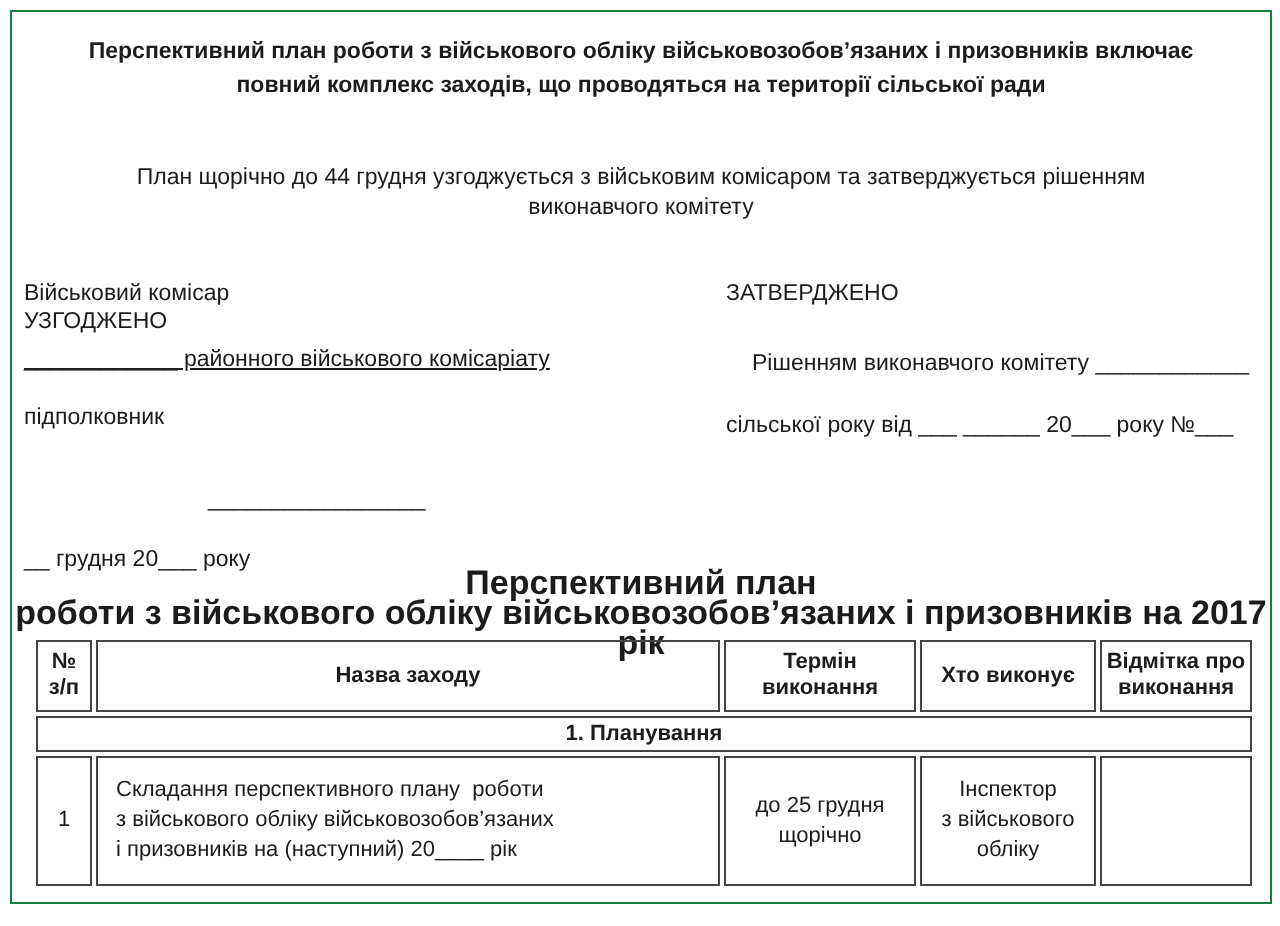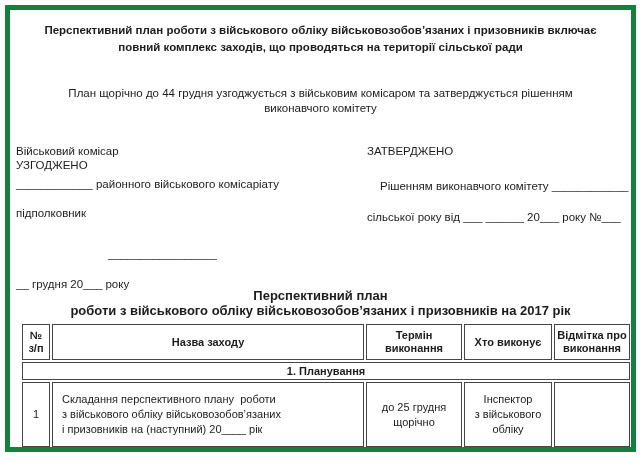--- a/index.html
+++ b/index.html
@@ -14,21 +14,21 @@
     font-family: "Liberation Sans", "DejaVu Sans", sans-serif;
     color: #1c1c1c;
     overflow: hidden;
   }
   .sheet {
     position: absolute;
     left: 5px;
     top: 5px;
     width: 631px;
     height: 447px;
-    border: 5px solid #15803d;
+    border: 1px solid #15803d;
     box-sizing: border-box;
     background: #ffffff;
     padding-left: 28px;
   }
   .doc-title {
     position: absolute;
     top: 12px;
     left: 22px;
     right: 22px;
     text-align: center;
@@ -56,35 +56,35 @@
     line-height: 14px;
   }
   .sign-right {
     position: absolute;
     top: 134px;
     left: 357px;
     width: 270px;
     font-size: 11.5px;
     line-height: 14px;
   }
-  .sign-left .gap-sm { margin-top: 5px; }
+  .sign-left .gap-sm { margin-top: 5px; text-decoration: underline; }
   .sign-left .gap-lg { margin-top: 15px; text-align: right; }
   .sign-left .gap-xs { margin-top: 16px; }
   .sign-right .gap-a { margin-top: 21px; margin-left: 13px; }
   .sign-right .gap-b { margin-top: 17px; }
   .rank-row { display: flex; }
   .rank-blank { margin-left: 22px; margin-top: 41px; }
   .plan-title {
     position: absolute;
     top: 278px;
     left: 0;
     right: 0;
     text-align: center;
     font-weight: 700;
-    font-size: 13px;
+    font-size: 17px;
     line-height: 15px;
   }
   table.plan-table {
     position: absolute;
     top: 312px;
     left: 10px;
     width: 612px;
     table-layout: fixed;
     border-collapse: separate;
     border-spacing: 2px;

